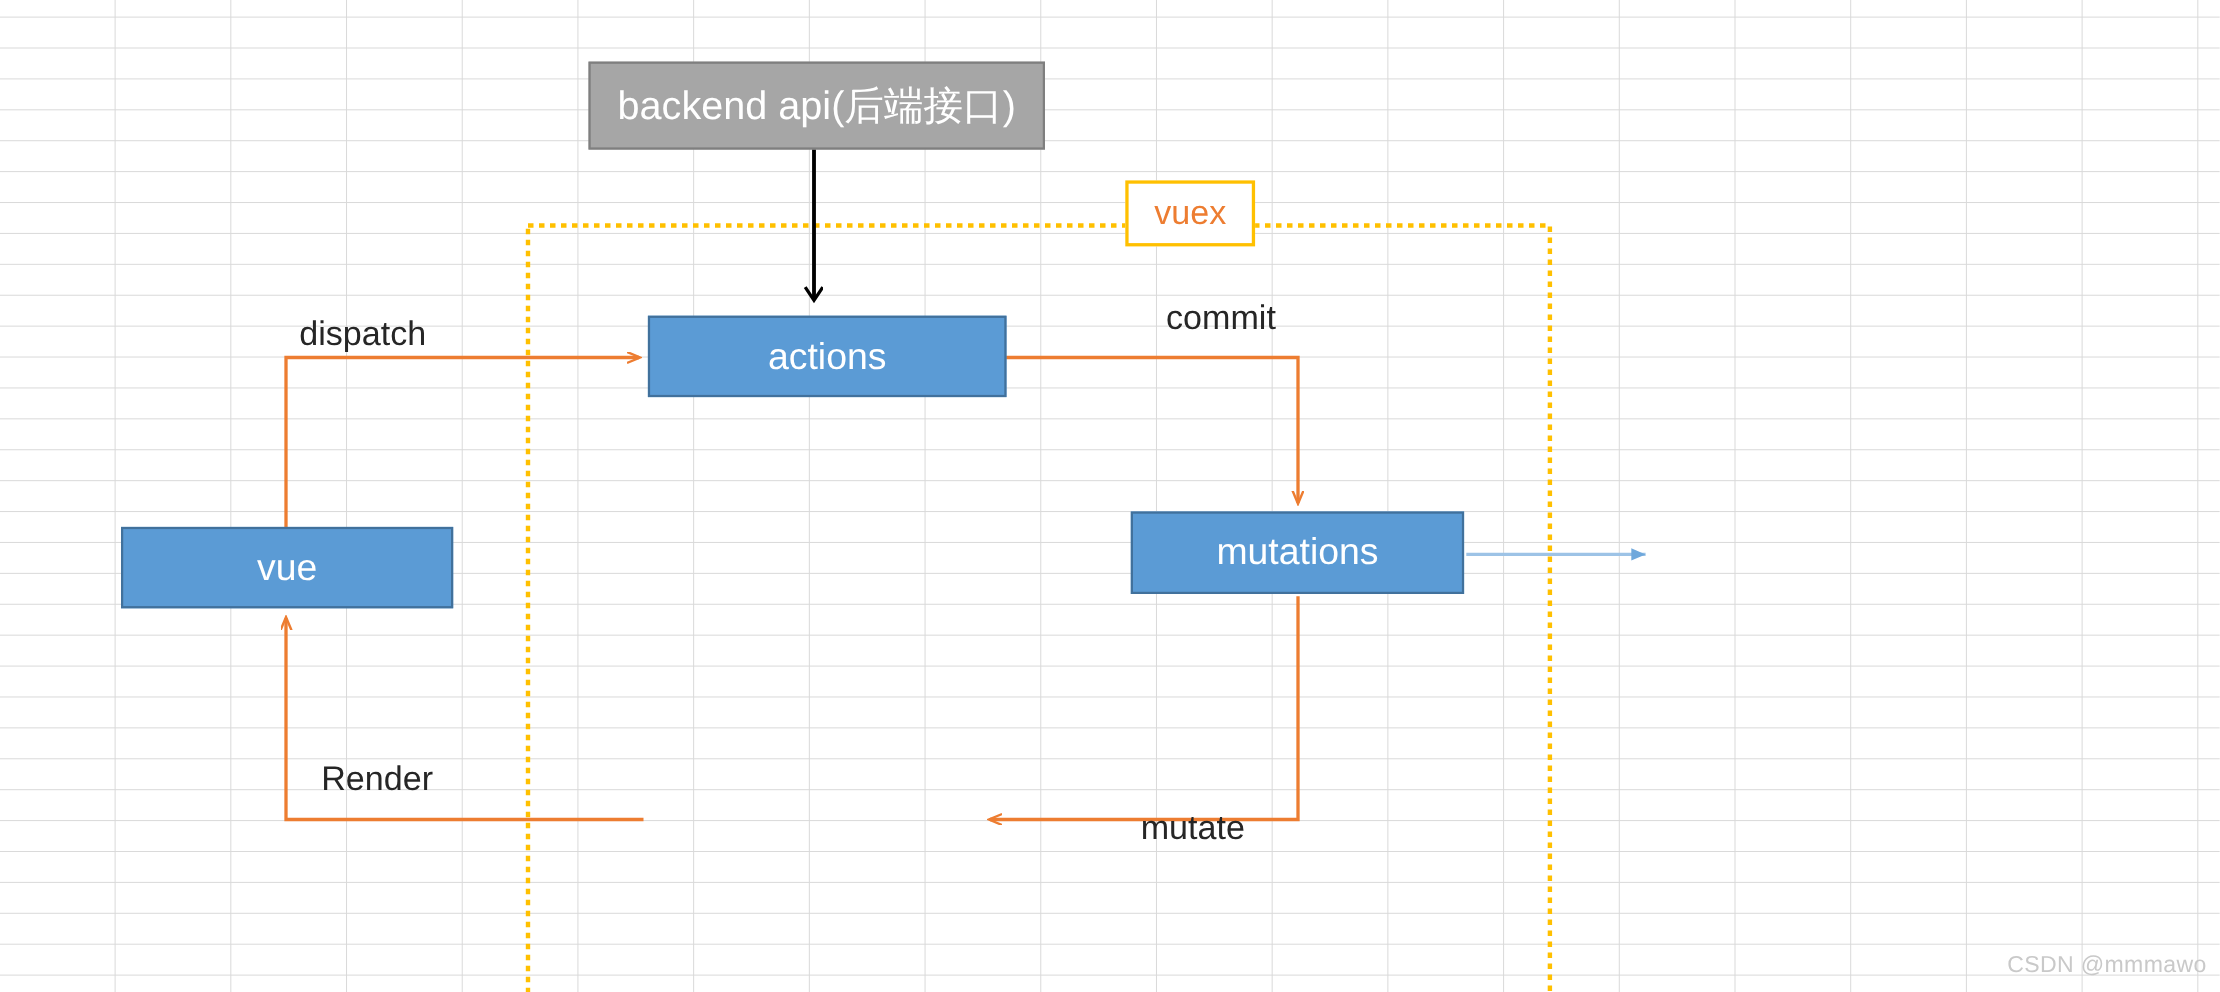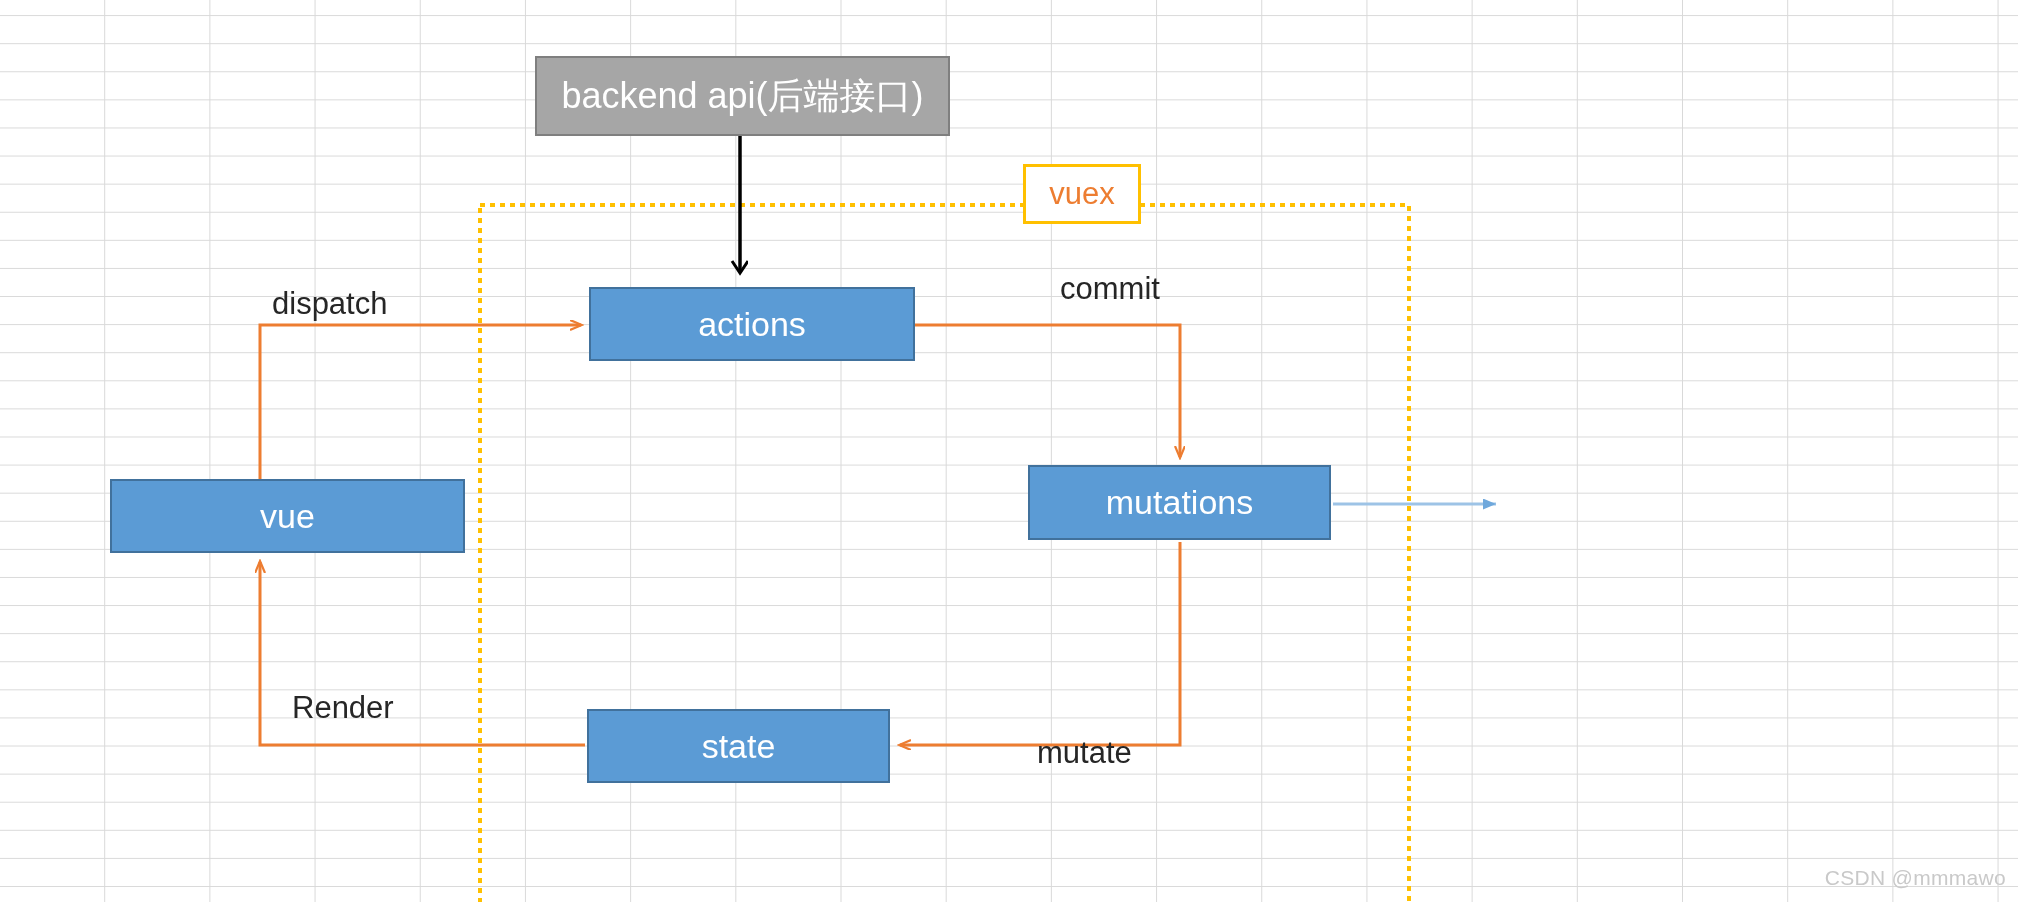--- a/index.html
+++ b/index.html
@@ -73,21 +73,21 @@
     color: #c9c9c9;
     font-size: 21px;
     letter-spacing: 0.3px;
     white-space: nowrap;
   }
   
   #node-backend-api { left: 535px;  top: 44px;  width: 415px; height: 80px; margin-top: 12px; }
   #node-actions     { left: 589px;  top: 287px; width: 326px; height: 74px; }
   #node-mutations   { left: 1028px; top: 465px; width: 303px; height: 75px; }
   #node-devtools    { left: 1504px; top: 473px; width: 351px; height: 72px; }
-  #node-vue         { left: 110px;  top: 479px; width: 355px; height: 74px; text-align: center; }
+  #node-vue         { left: 110px;  top: 479px; width: 302px; height: 74px; text-align: center; }
   #node-state       { left: 587px;  top: 709px; width: 303px; height: 74px; }
   #group-label-vuex { left: 1023px; top: 131px; width: 118px; height: 60px; }
   
   #label-dispatch { left: 272px;  top: 268px; margin-top: 20px; }
   #label-commit   { left: 1060px; top: 273px; }
   #label-mutate   { left: 1037px; top: 692px; margin-top: 45px; }
   #label-render   { left: 292px;  top: 692px; }
 </style>
 </head>
 <body>
@@ -127,23 +127,20 @@
   </div>
 
   <div class="node node-blue" id="node-actions">
     <span>actions</span>
   </div>
 
   <div class="node node-blue" id="node-mutations">
     <span>mutations</span>
   </div>
 
-  <div class="node node-blue" id="node-state">
-    <span>state</span>
-  </div>
 
   <div class="node node-blue" id="node-vue">
     <span>vue</span>
   </div>
 
 
   <div class="group-label" id="group-label-vuex">
     <span>vuex</span>
   </div>
 

